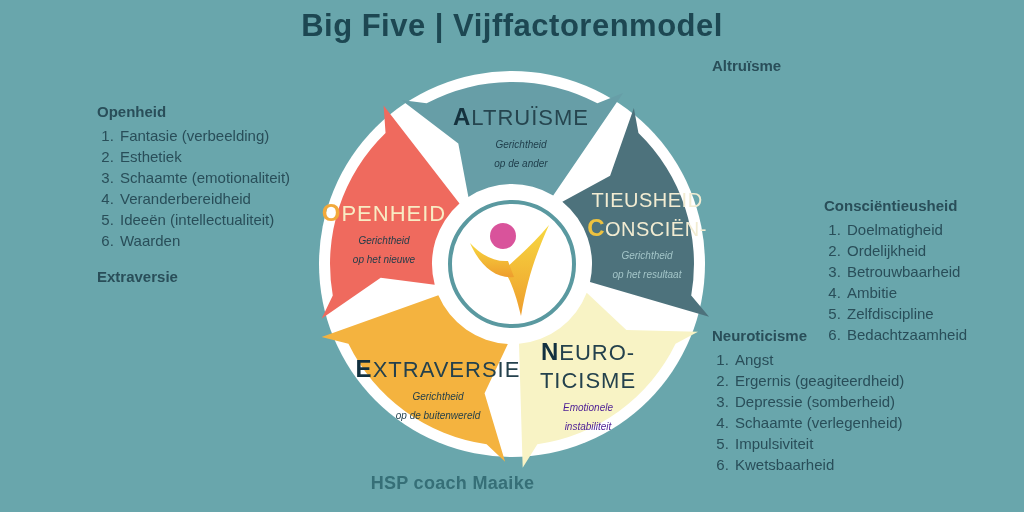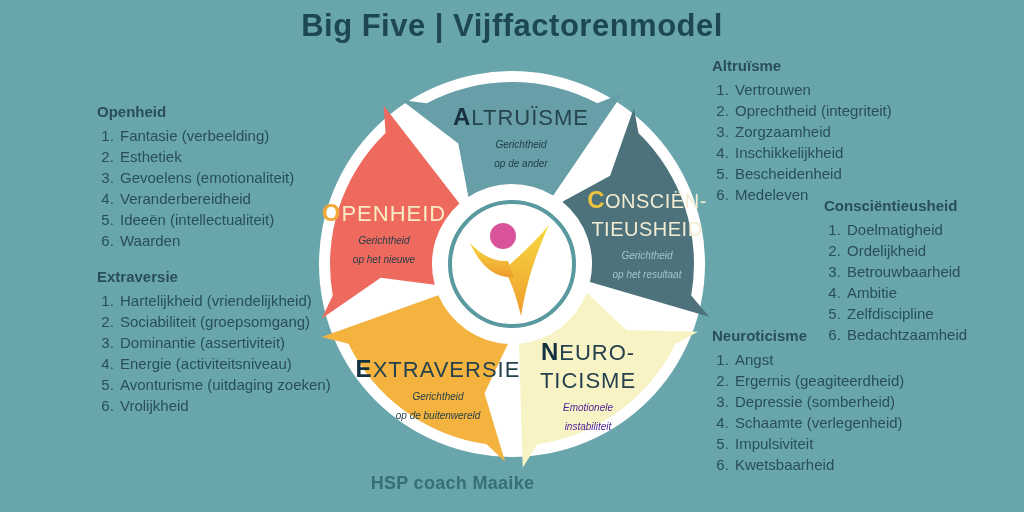--- a/index.html
+++ b/index.html
@@ -65,22 +65,22 @@
         <div class="seg-title" style="color: rgb(38, 69, 79);">
           <div><span class="lead" style="color: rgb(21, 50, 62);">A</span>LTRUÏSME</div>
         </div>
         <div class="seg-sub" style="color: rgb(30, 60, 73);">
           <div>Gerichtheid</div>
           <div>op de ander</div>
         </div>
       </div>
       <div class="seg-label small" style="left: 647px; top: 186px;">
         <div class="seg-title" style="color: rgb(242, 236, 210);">
+          <div>TIEUSHEID</div>
           <div><span class="lead" style="color: rgb(237, 194, 63);">C</span>ONSCIËN-</div>
-          <div>TIEUSHEID</div>
         </div>
         <div class="seg-sub" style="color: rgb(163, 197, 200);">
           <div>Gerichtheid</div>
           <div>op het resultaat</div>
         </div>
       </div>
       <div class="seg-label" style="left: 588px; top: 338px;">
         <div class="seg-title" style="color: rgb(36, 65, 77);">
           <div><span class="lead" style="color: rgb(18, 48, 63);">N</span>EURO-</div>
           <div>TICISME</div>
@@ -109,47 +109,31 @@
         </div>
       </div>
     </div>
 
   <div id="lists">
       <div class="side-list" style="left: 97px; top: 103px;">
         <h3>Openheid</h3>
         <ol>
           <li>Fantasie (verbeelding)</li>
           <li>Esthetiek</li>
-          <li>Gevoelens (emotionaliteit)</li>
+          <li>Schaamte (emotionaliteit)</li>
           <li>Veranderbereidheid</li>
           <li>Ideeën (intellectualiteit)</li>
           <li>Waarden</li>
         </ol>
       </div>
       <div class="side-list" style="left: 97px; top: 268px;">
         <h3>Extraversie</h3>
-        <ol>
-          <li>Hartelijkheid (vriendelijkheid)</li>
-          <li>Sociabiliteit (groepsomgang)</li>
-          <li>Dominantie (assertiviteit)</li>
-          <li>Energie (activiteitsniveau)</li>
-          <li>Avonturisme (uitdaging zoeken)</li>
-          <li>Vrolijkheid</li>
-        </ol>
       </div>
       <div class="side-list" style="left: 712px; top: 57px;">
         <h3>Altruïsme</h3>
-        <ol>
-          <li>Vertrouwen</li>
-          <li>Oprechtheid (integriteit)</li>
-          <li>Zorgzaamheid</li>
-          <li>Inschikkelijkheid</li>
-          <li>Bescheidenheid</li>
-          <li>Medeleven</li>
-        </ol>
       </div>
       <div class="side-list" style="left: 824px; top: 197px;">
         <h3>Consciëntieusheid</h3>
         <ol>
           <li>Doelmatigheid</li>
           <li>Ordelijkheid</li>
           <li>Betrouwbaarheid</li>
           <li>Ambitie</li>
           <li>Zelfdiscipline</li>
           <li>Bedachtzaamheid</li>

